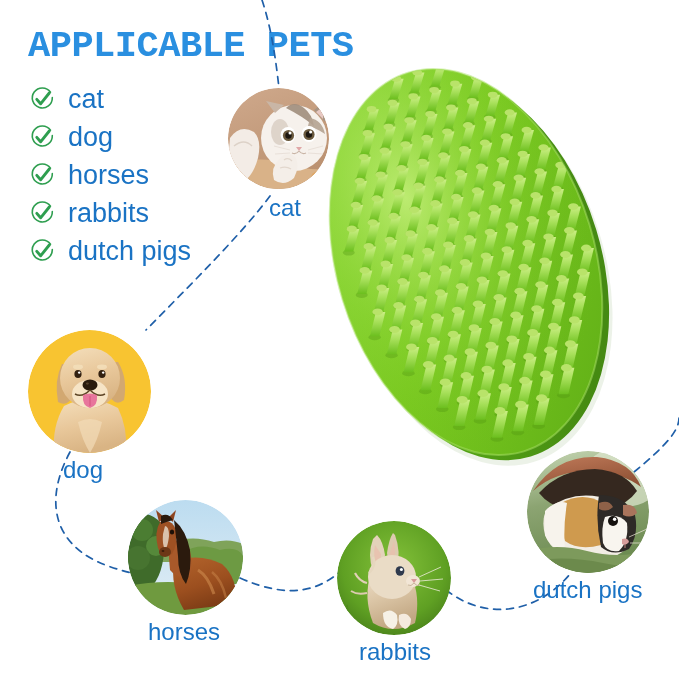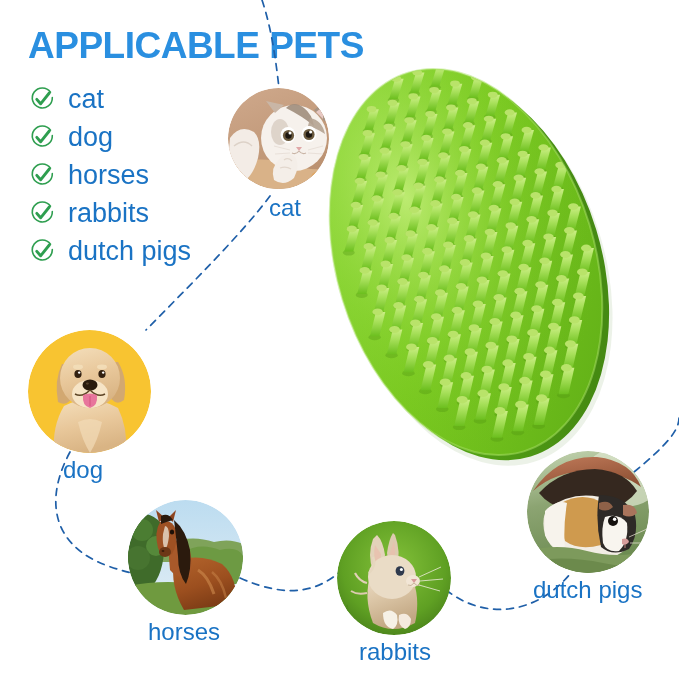--- a/index.html
+++ b/index.html
@@ -24,21 +24,21 @@
   
   #page-title {
     position: absolute;
     left: 28px;
     top: 25px;
     font-size: 37px;
     font-weight: bold;
     letter-spacing: -0.5px;
     color: #2a8fe0;
     white-space: nowrap;
-    font-family: Liberation Sans, sans-serif;
+    font-family: Liberation Mono, monospace;
   }
 
   
   #checklist {
     position: absolute;
     left: 30px;
     top: 80px;
     width: 250px;
   }
   .check-row {

